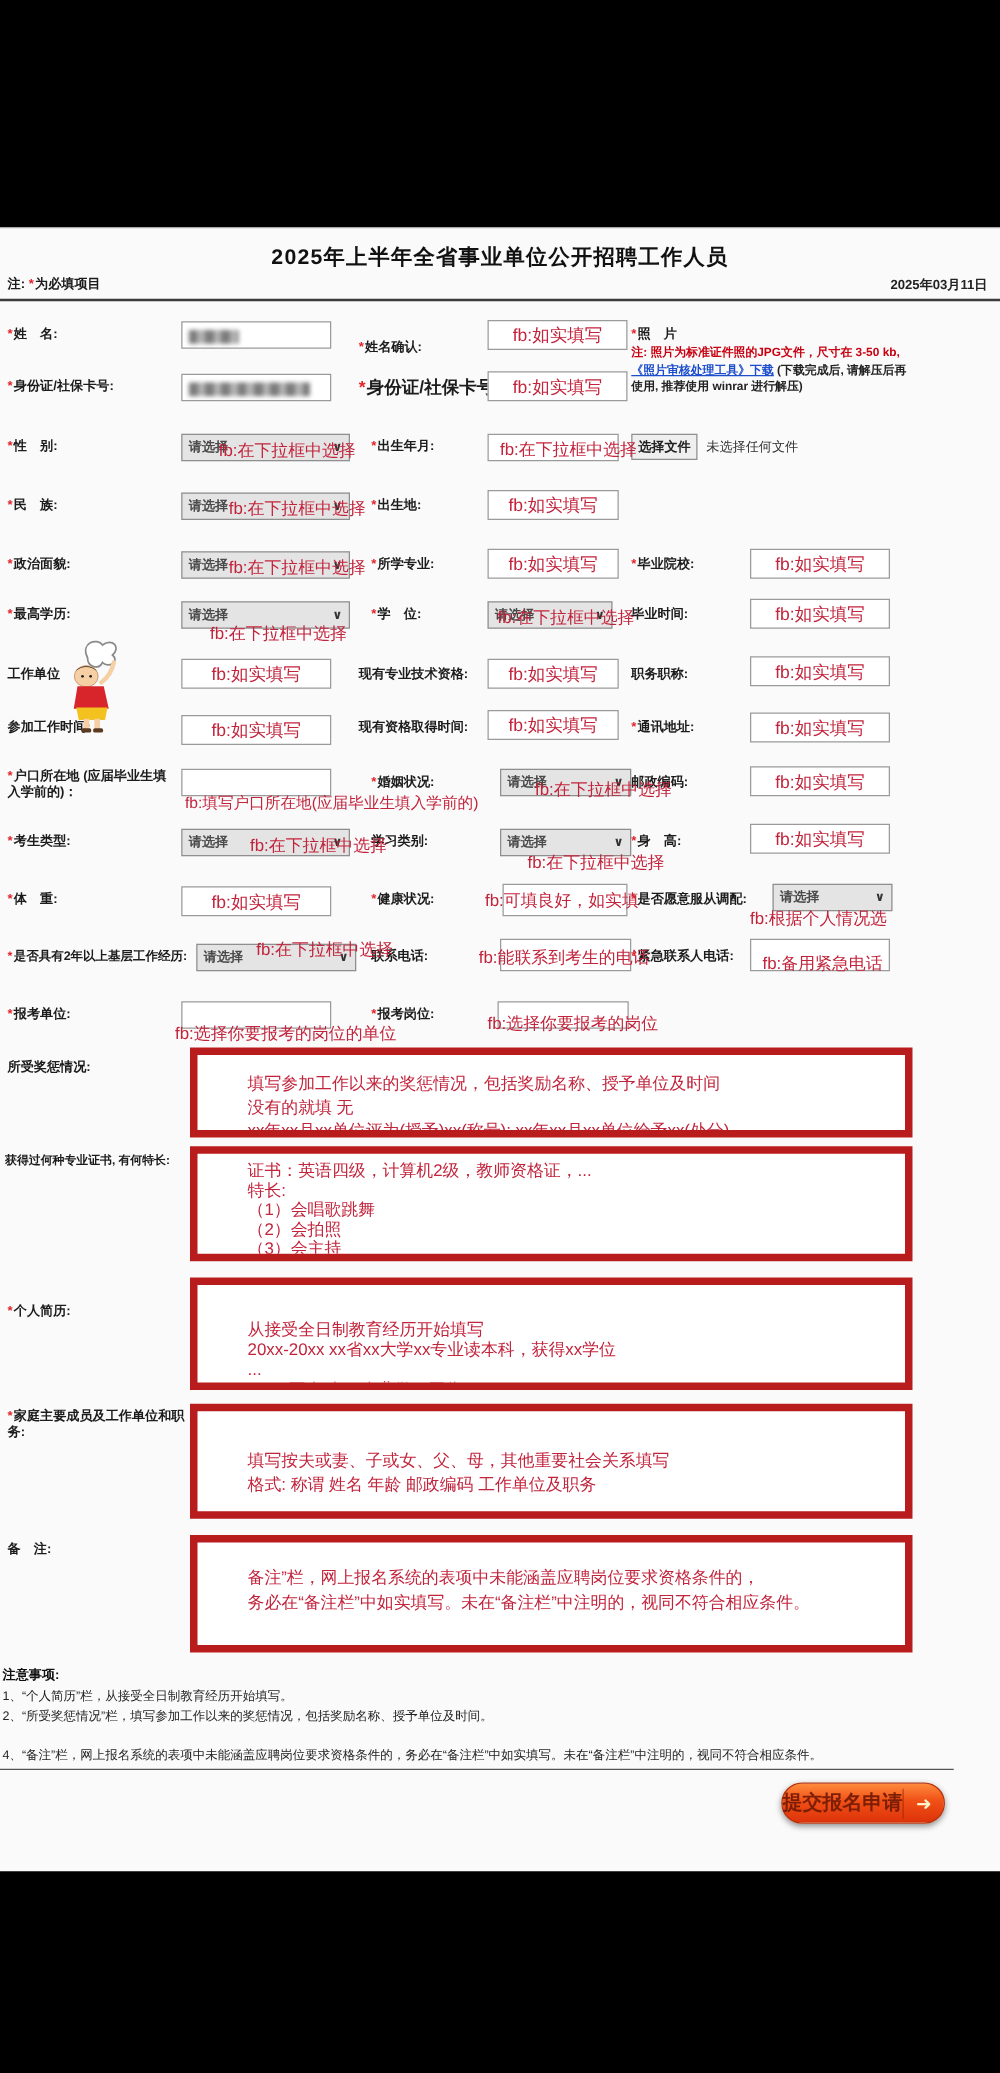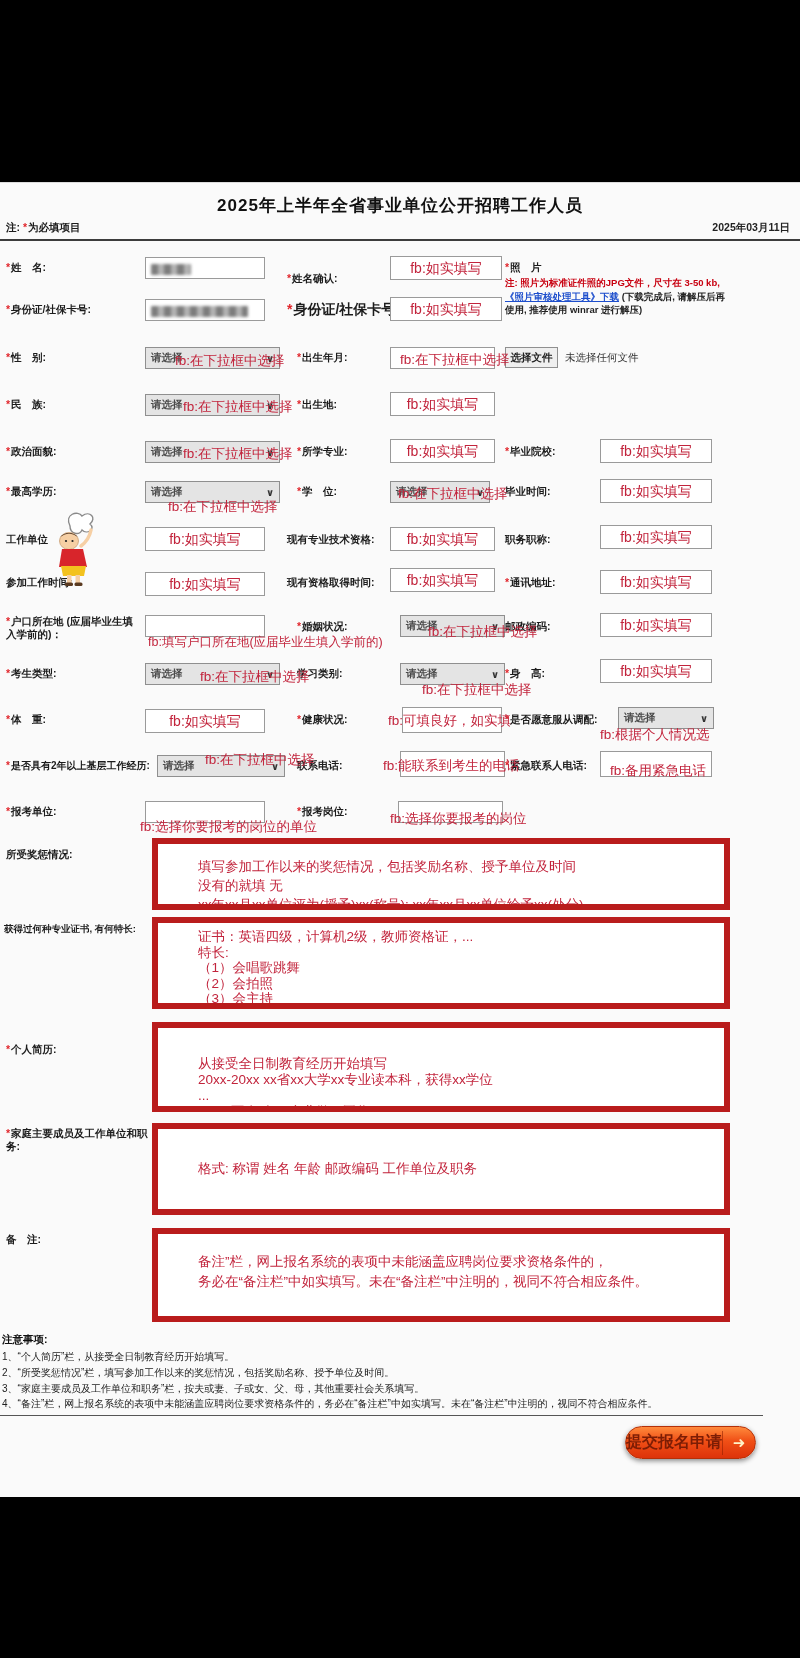--- a/index.html
+++ b/index.html
@@ -238,33 +238,33 @@
   <div class="lbl nw" style="left:6px;top:1027px;margin-top:16px;"><span class="star">*</span><span>个人简历:</span></div>
   <div class="ta" style="left:152px;top:1022px;width:578px;height:90px;padding-top:28px;">
     <div class="tl" style="line-height:16px;">从接受全日制教育经历开始填写</div>
     <div class="tl" style="line-height:16px;">20xx-20xx xx省xx大学xx专业读本科，获得xx学位</div>
     <div class="tl" style="line-height:16px;">...</div>
     <div class="tl" style="line-height:16px;">20xx-至今 在xx企业做xx工作</div>
   </div>
 
   <div class="lbl" style="left:6px;top:1127px;width:142px;"><span class="star">*</span><span>家庭主要成员及工作单位和职务:</span></div>
   <div class="ta" style="left:152px;top:1123px;width:578px;height:92px;padding-top:30px;">
+    <div class="tl" style="line-height:19px;">填写按夫或妻、子或女、父、母，其他重要社会关系填写</div>
     <div class="tl" style="line-height:19px;">格式: 称谓 姓名 年龄 邮政编码 工作单位及职务</div>
   </div>
 
   <div class="lbl nw" style="left:6px;top:1233px;"><span>备　注:</span></div>
   <div class="ta" style="left:152px;top:1228px;width:578px;height:94px;padding-top:18px;">
     <div class="tl" style="line-height:20px;">备注”栏，网上报名系统的表项中未能涵盖应聘岗位要求资格条件的，</div>
     <div class="tl" style="line-height:20px;">务必在“备注栏”中如实填写。未在“备注栏”中注明的，视同不符合相应条件。</div>
   </div>
 
   <div class="noteh" style="left:2px;top:1333px;">注意事项:</div>
   <div class="notei" style="left:2px;top:1350px;">1、“个人简历”栏，从接受全日制教育经历开始填写。</div>
   <div class="notei" style="left:2px;top:1366px;">2、“所受奖惩情况”栏，填写参加工作以来的奖惩情况，包括奖励名称、授予单位及时间。</div>
-  <div class="notei" style="left:2px;top:1382px;">3、“家庭主要成员及工作单位和职务”栏，按夫或妻、子或女、父、母，其他重要社会关系填写。</div>
   <div class="notei" style="left:2px;top:1397px;">4、“备注”栏，网上报名系统的表项中未能涵盖应聘岗位要求资格条件的，务必在“备注栏”中如实填写。未在“备注栏”中注明的，视同不符合相应条件。</div>
   <div class="hr" style="left:0;top:1415px;width:763px;height:1px;background:#555;"></div>
 
   <div class="btn" style="left:625px;top:1426px;">
     <span class="btn-t">提交报名申请</span>
     <span class="btn-sep"></span>
     <span class="btn-a">➜</span>
   </div>
 
   <svg class="sticker" style="left:56px;top:508px;" width="44" height="80" viewBox="0 0 44 80">

